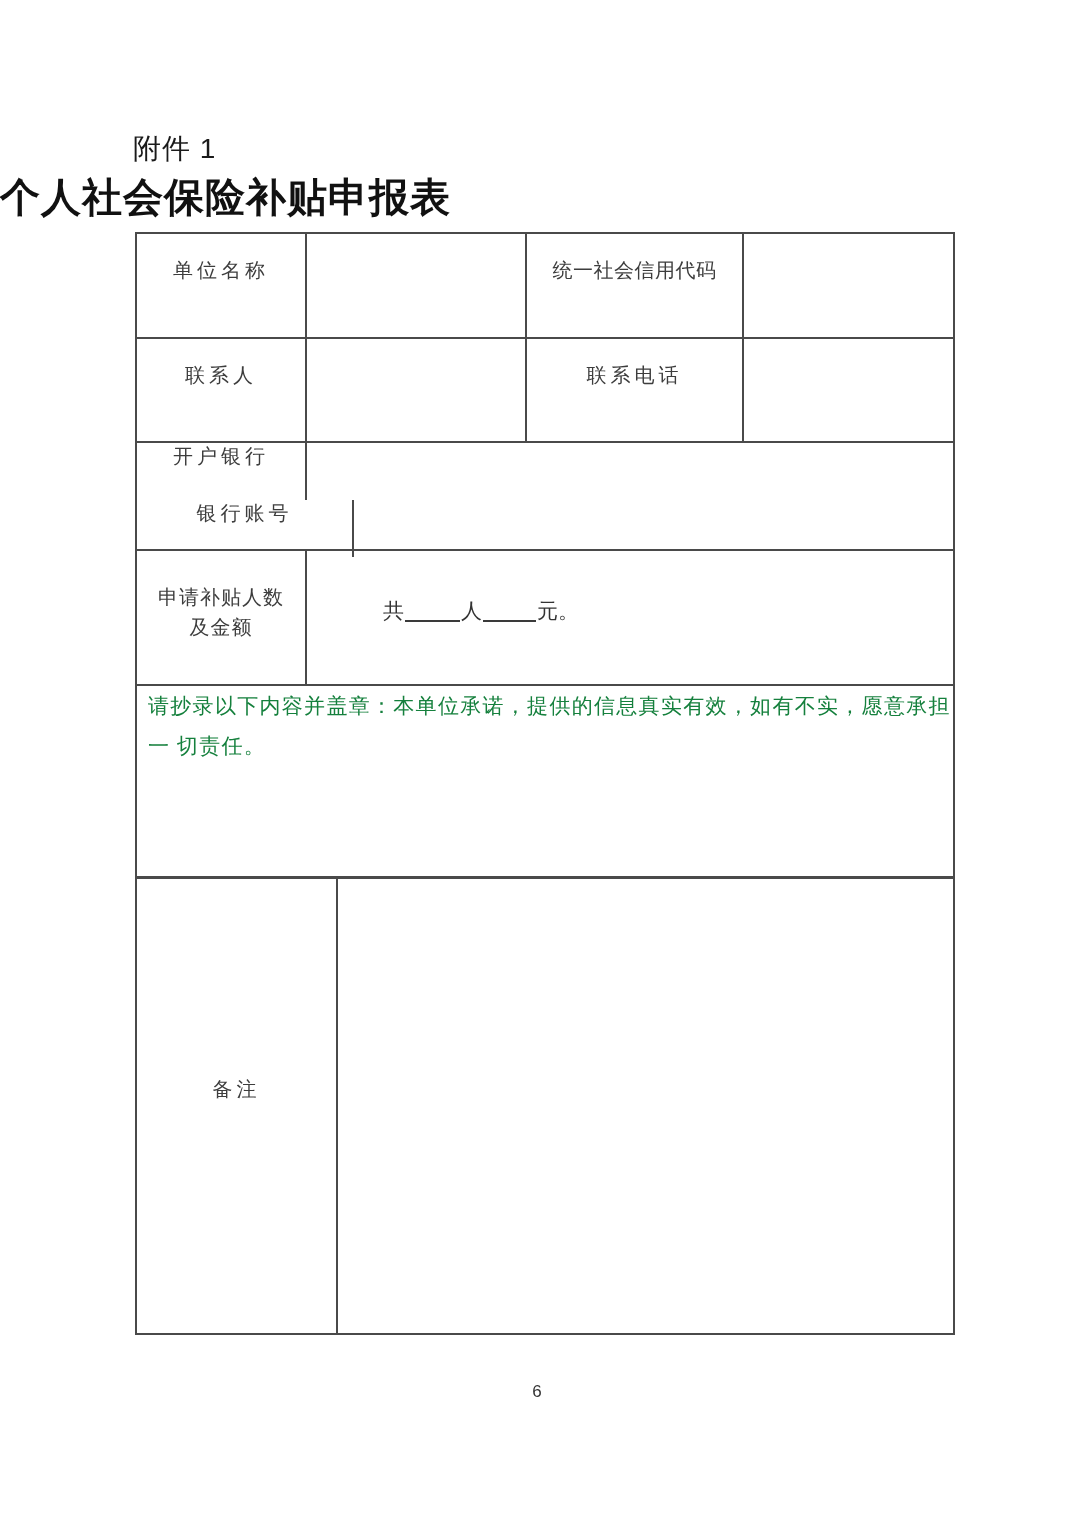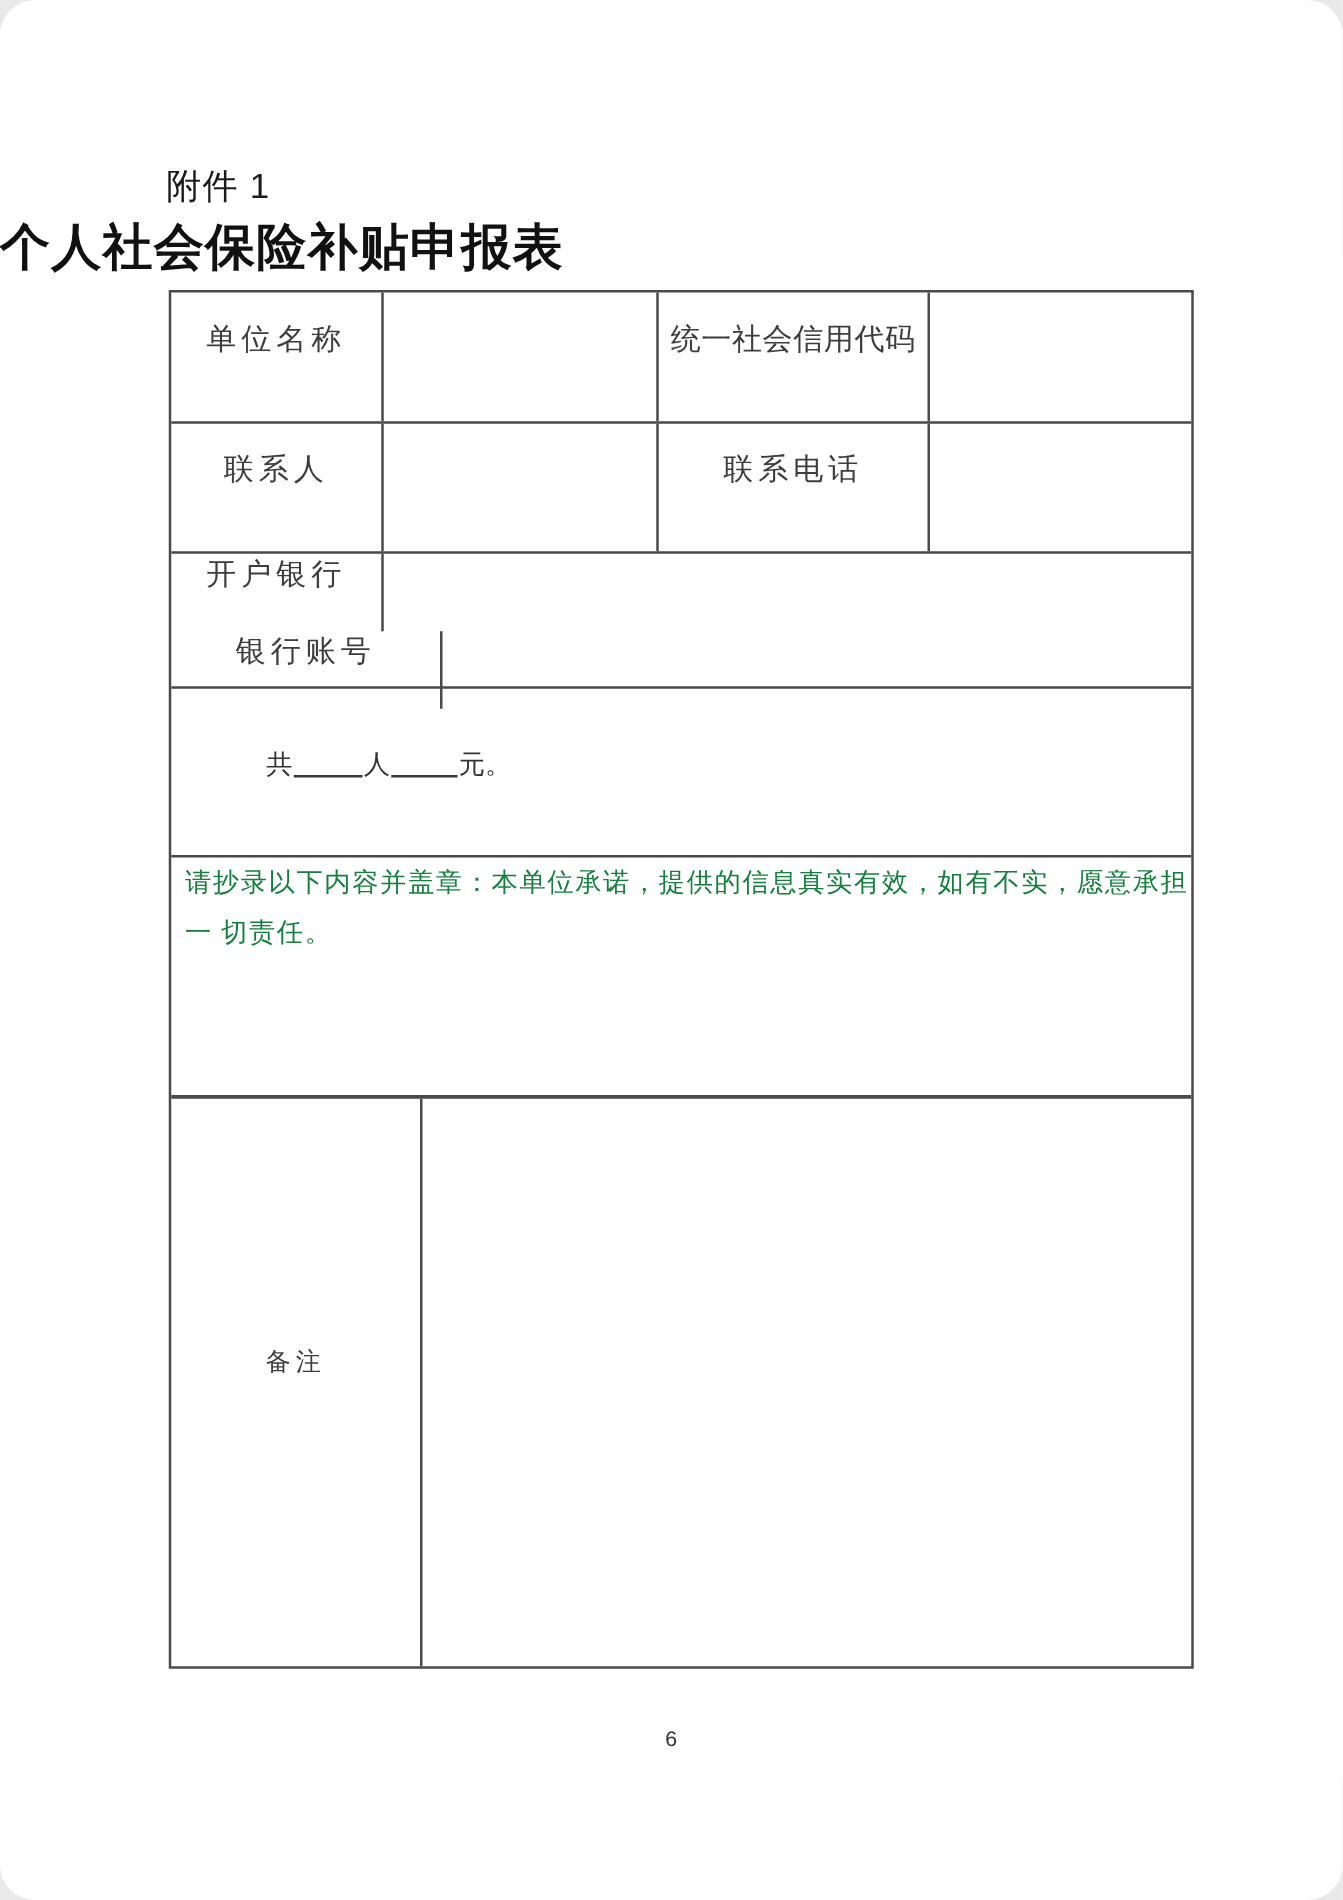--- a/index.html
+++ b/index.html
@@ -1,21 +1,20 @@
 <!DOCTYPE html>
 <html><head>
 <meta charset="utf-8">
 <style>
   * { margin:0; padding:0; box-sizing:border-box; }
   html,body { background:#e9e9e9; }
   .page {
     position:relative; width:1074px; height:1520px; margin:0 auto;
     background:#ffffff; color:#2b2b2b; overflow:hidden;
     font-family:"Liberation Serif","DejaVu Serif",serif;
-    border-radius:28px;
   }
   .attachment {
     position:absolute; left:133px; top:130px;
     font-family:"Liberation Sans","DejaVu Sans",sans-serif;
     font-size:28px; font-weight:500; color:#1a1a1a; letter-spacing:1px;
   }
   .doc-title {
     position:absolute; left:0; right:0; top:170px; 
     font-size:40px; font-weight:bold; color:#111; letter-spacing:1px;
   }
@@ -29,21 +28,21 @@
   .tr-info2  { height:104px; }
   .tr-info3  { height:108px;flex-direction:column; }
   .tr-subsidy{ height:135px; }
   .tr-pledge { height:193px; border-bottom-width:3px; }
   .tr-sign   { height:327px; }
   .tr-remark { flex:1; }
   .td { border-right:2px solid #4a4a4a; }
   .td:last-child { border-right:none; }
   .td-label {
     display:flex; align-items:center; justify-content:center;
-    padding-bottom:30px; font-size:24px; color:#3d3d3d; letter-spacing:4px;
+    padding-bottom:30px; font-size:20px; color:#3d3d3d; letter-spacing:4px;
   }
   .c1 { width:170px; }
   .c2 { width:220px; }
   .c3 { width:217px; }
   .c4 { flex:1; }
   .td-label.no-ls { letter-spacing:0.5px; }
   .subsidy-label {
     flex-direction:column; padding-bottom:12px; line-height:30px; letter-spacing:1px;
   }
   .subsidy-value {
@@ -106,20 +105,24 @@
     </div>
 
     <div class="tr tr-info3">
       <div class="td td-label c1">开户银行</div>
       <div class="td c2 value-cell"></div>
       <div class="td td-label c3">银行账号</div>
       <div class="td c4 value-cell"></div>
     </div>
 
     <div class="tr tr-subsidy">
+      <div class="td td-label subsidy-label c1">
+        <div>申请补贴人数</div>
+        <div>及金额</div>
+      </div>
       <div class="td subsidy-value">
         <span>共</span>
           <span class="blank-line blank-people"></span>
           <span>人</span>
           <span class="blank-line blank-money"></span>
           <span>元。</span>
       </div>
     </div>
 
     <div class="tr tr-pledge">

